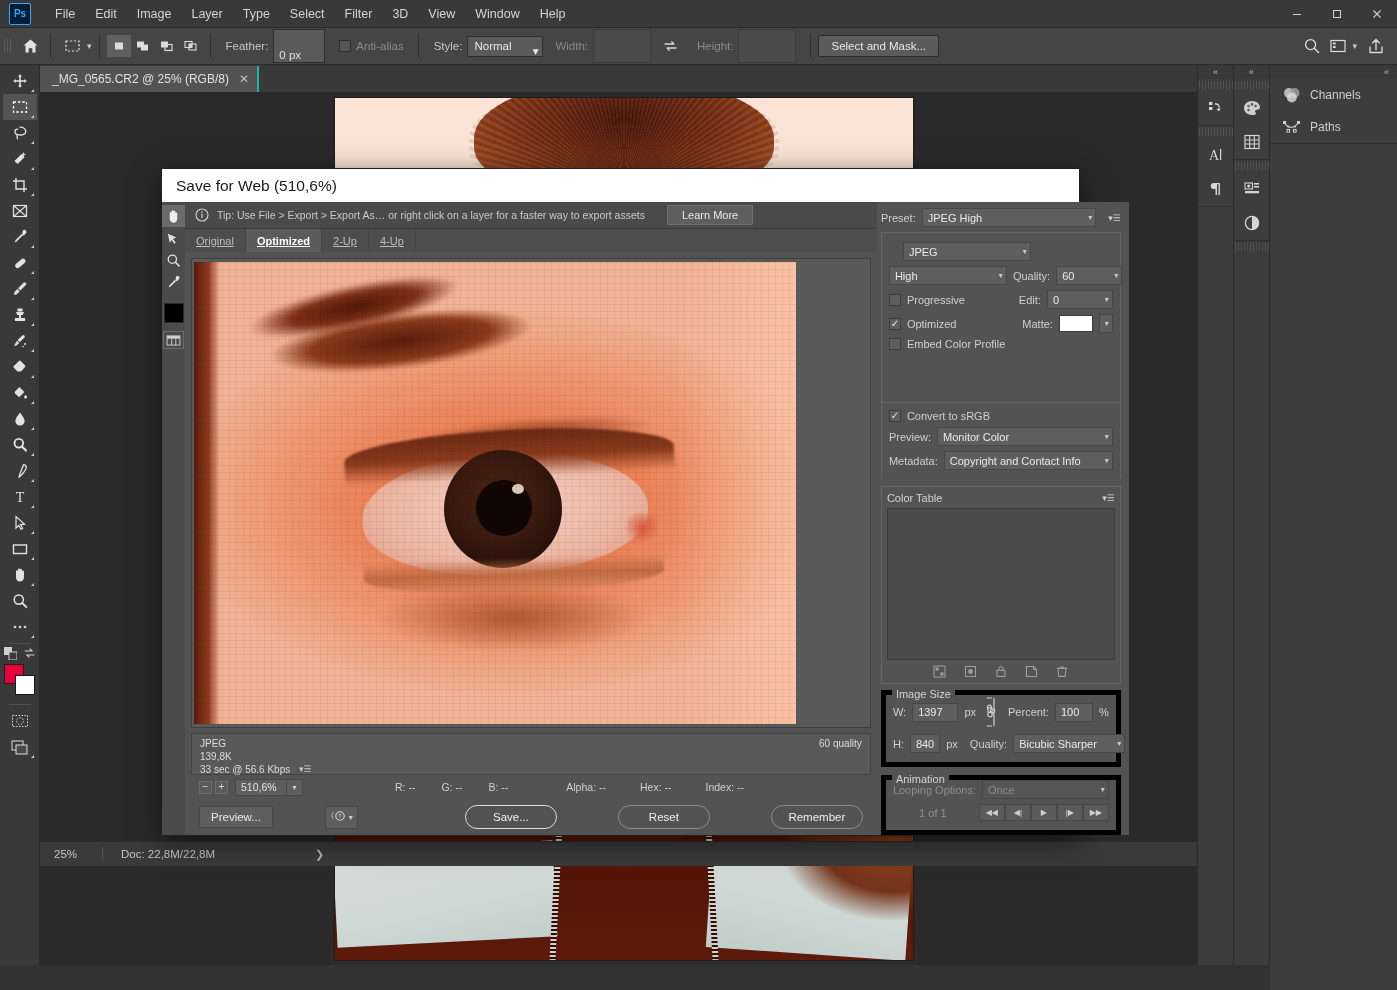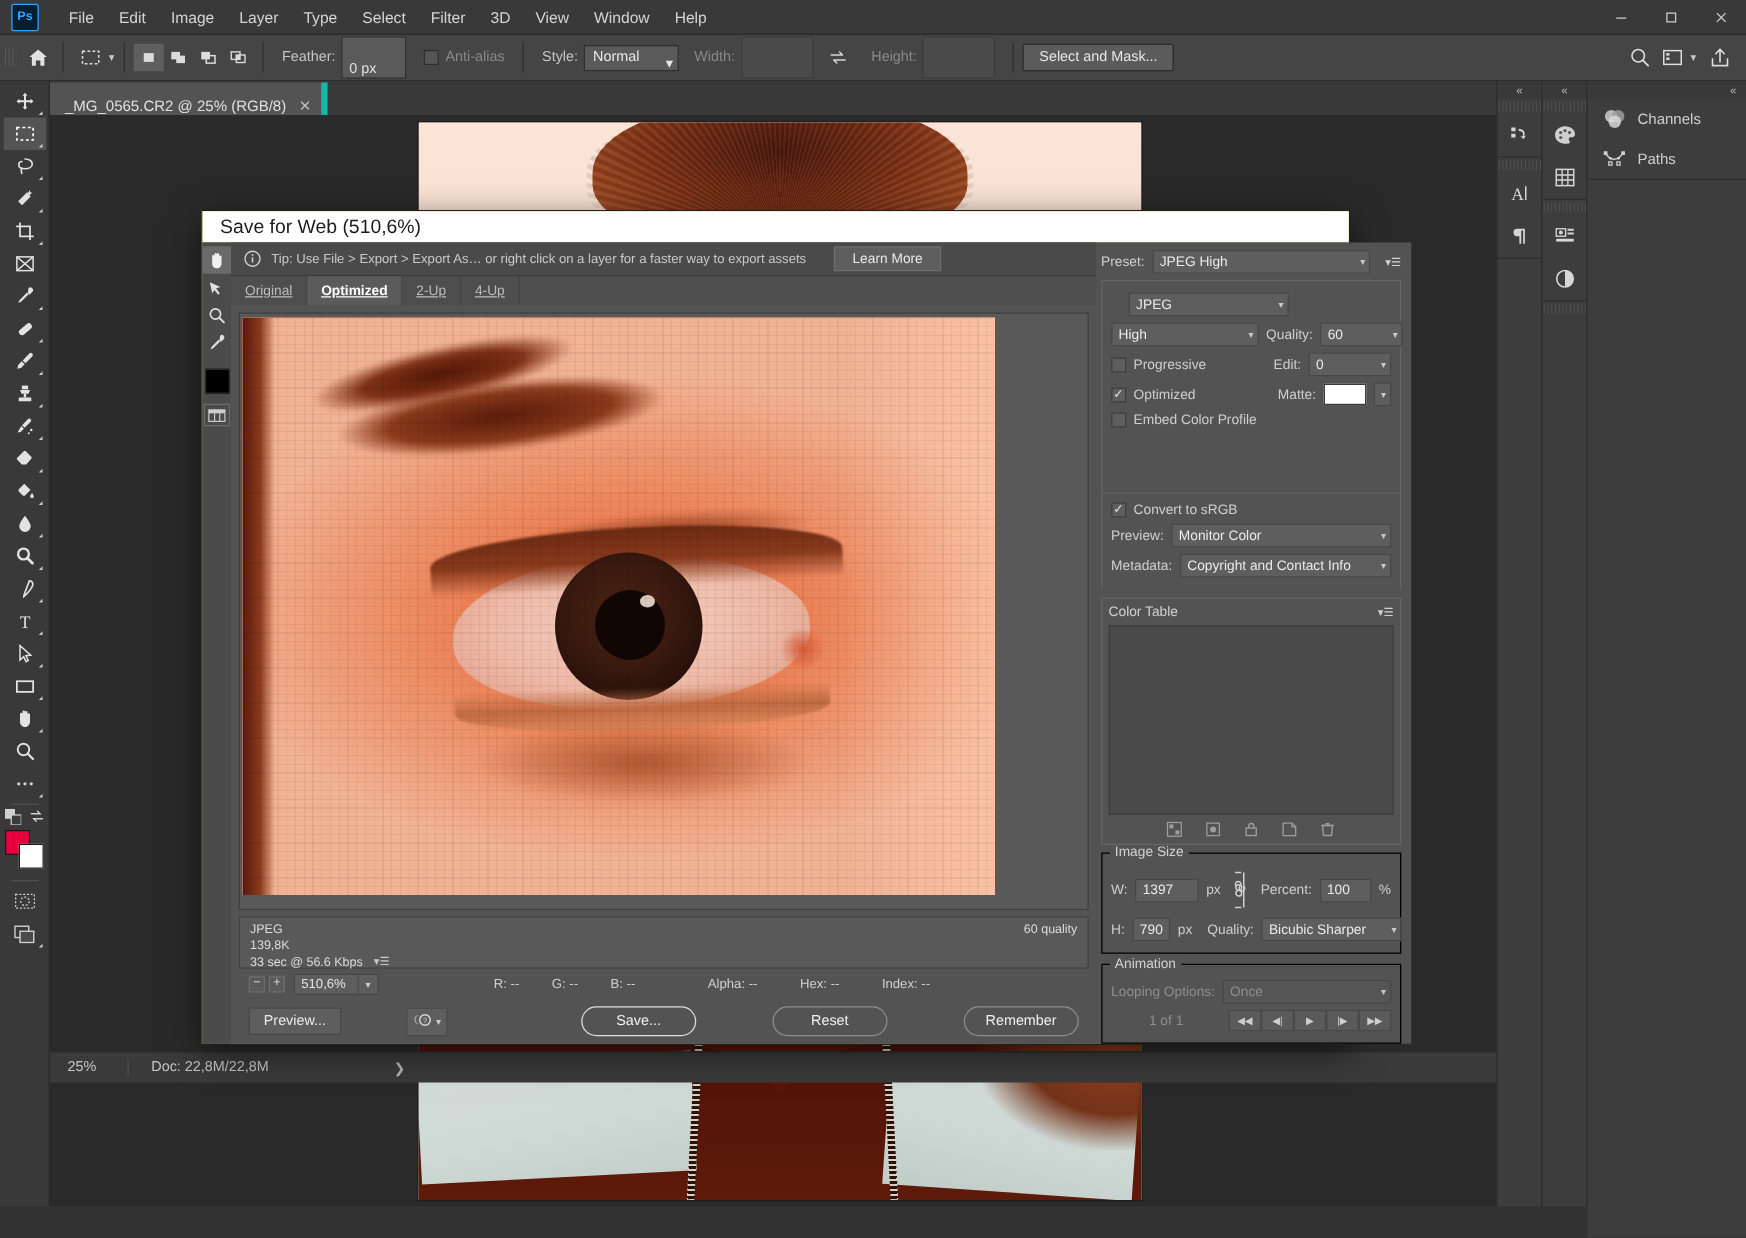--- a/index.html
+++ b/index.html
@@ -77,23 +77,23 @@
   }
   .ob-right { margin-left: auto; display: flex; align-items: center; padding-right: 8px; }
 
   
   .tabbar {
     position: absolute; left: 40px; top: 65px; width: 1357px; height: 28px;
     background: #393939; border-bottom: 1px solid #2a2a2a;
     display: flex; align-items: flex-end;
   }
   .doctab {
-    height: 26px; background: #535353; display: flex; align-items: flex-end;
+    height: 26px; background: #535353; display: flex; align-items: center;
     padding: 0 8px 0 12px; font-size: 12px; color: #e0e0e0; gap: 10px;
-    border-right: 5px solid #14b8a6;
+    border-right: 2px solid #14b8a6;
   }
   .doctab .x { font-size: 12px; color: #bdbdbd; }
 
   
   .toolbar {
     position: absolute; left: 0; top: 65px; width: 40px; height: 900px;
     background: #393939; border-right: 1px solid #2a2a2a;
     display: flex; flex-direction: column; align-items: center; padding-top: 3px;
   }
   .tool {
@@ -212,21 +212,21 @@
     display: flex; align-items: center; font-size: 11.5px; color: #c6c6c6;
   }
   .sb-zoom { width: 62px; padding-left: 14px; }
   .sb-sep { width: 1px; height: 14px; background: #4f4f4f; }
   .sb-doc { padding-left: 18px; }
   .sb-arrow { margin-left: 100px; font-size: 11px; color: #b5b5b5; }
 
   
   .sfw {
     position: absolute; left: 161px; top: 168px; width: 919px; height: 668px;
-    background: #fde047; border: 1px solid #1f1f1f;
+    background: #6d28d9; border: 1px solid #1f1f1f;
     box-shadow: 0 6px 26px rgba(0,0,0,.55);
     display: flex; flex-direction: column;
   }
   .sfw-title {
     height: 39px; background: #ffffff; color: #1c1c1c;
     display: flex; align-items: center; padding-left: 14px;
     font-size: 15.5px; font-weight: normal;
   }
   .sfw-body { flex: 1; display: flex; background: #535353; position: relative; }
 
@@ -363,21 +363,21 @@
   .cb { width: 12px; height: 12px; border: 1px solid #3d3d3d; background: #5e5e5e;
         display: inline-flex; align-items: center; justify-content: center;
         font-size: 10px; color: #e8e8e8; line-height: 1; flex: none; }
   .cb.on::after { content: "✓"; font-size: 10px; color: #e8e8e8; }
   .matte-sw { width: 34px; height: 17px; background: #fff; border: 1px solid #3d3d3d; }
   .sect-title { font-size: 11px; color: #d2d2d2; }
   .colortable-box { border: 1px solid #666; margin-top: 3px; padding: 5px; }
   .ct-grid { height: 152px; background: #4a4a4a; border: 1px solid #3c3c3c; }
   .ct-tools { display: flex; align-items: center; gap: 18px; justify-content: center;
               padding-top: 5px; color: #9d9d9d; font-size: 11px; }
-  .fieldset { border: 1px solid #000000; padding: 12px 7px 7px 7px; margin-top: 6px; position: relative; }
+  .fieldset { border: 5px solid #000000; padding: 0 7px 7px 7px; margin-top: 6px; position: relative; }
   .fieldset > .legend { position: absolute; top: -7px; left: 6px; background: #535353;
                         padding: 0 4px; font-size: 11px; color: #d2d2d2; }
   .chainbox { display:flex; align-items:center; gap:2px; }
   .anim-nav { display: flex; align-items: center; gap: 0; margin-left: auto; }
   .anav { width: 26px; height: 17px; background: #5a5a5a; border: 1px solid #484848;
           display:flex; align-items:center; justify-content:center; font-size:8px; color:#cfcfcf; }
   svg { display: block; }
 </style>
 </head>
 <body>
@@ -1073,21 +1073,21 @@
                   <circle cx="8" cy="15" r="2.3" fill="none" stroke="#cfcfcf" stroke-width="1.2"></circle>
                   <circle cx="8" cy="19.5" r="2.3" fill="none" stroke="#cfcfcf" stroke-width="1.2"></circle>
                 </svg>
             </span>
             <span class="lbl" style="margin-left:4px">Percent:</span>
             <span class="inp" style="width:44px">100</span>
             <span class="lbl">%</span>
           </div>
           <div class="row" style="margin-bottom:2px">
             <span class="lbl" style="width:14px">H:</span>
-            <span class="inp" style="width:54px">790</span>
+            <span class="inp" style="width:54px">840</span>
             <span class="lbl">px</span>
             <span style="width:18px"></span>
             <span class="lbl">Quality:</span>
             <span class="sel" style="flex:0 0 112px">
               <span>Bicubic Sharper</span>
               <span class="arrow">▾</span>
             </span>
           </div>
         </div>
 

